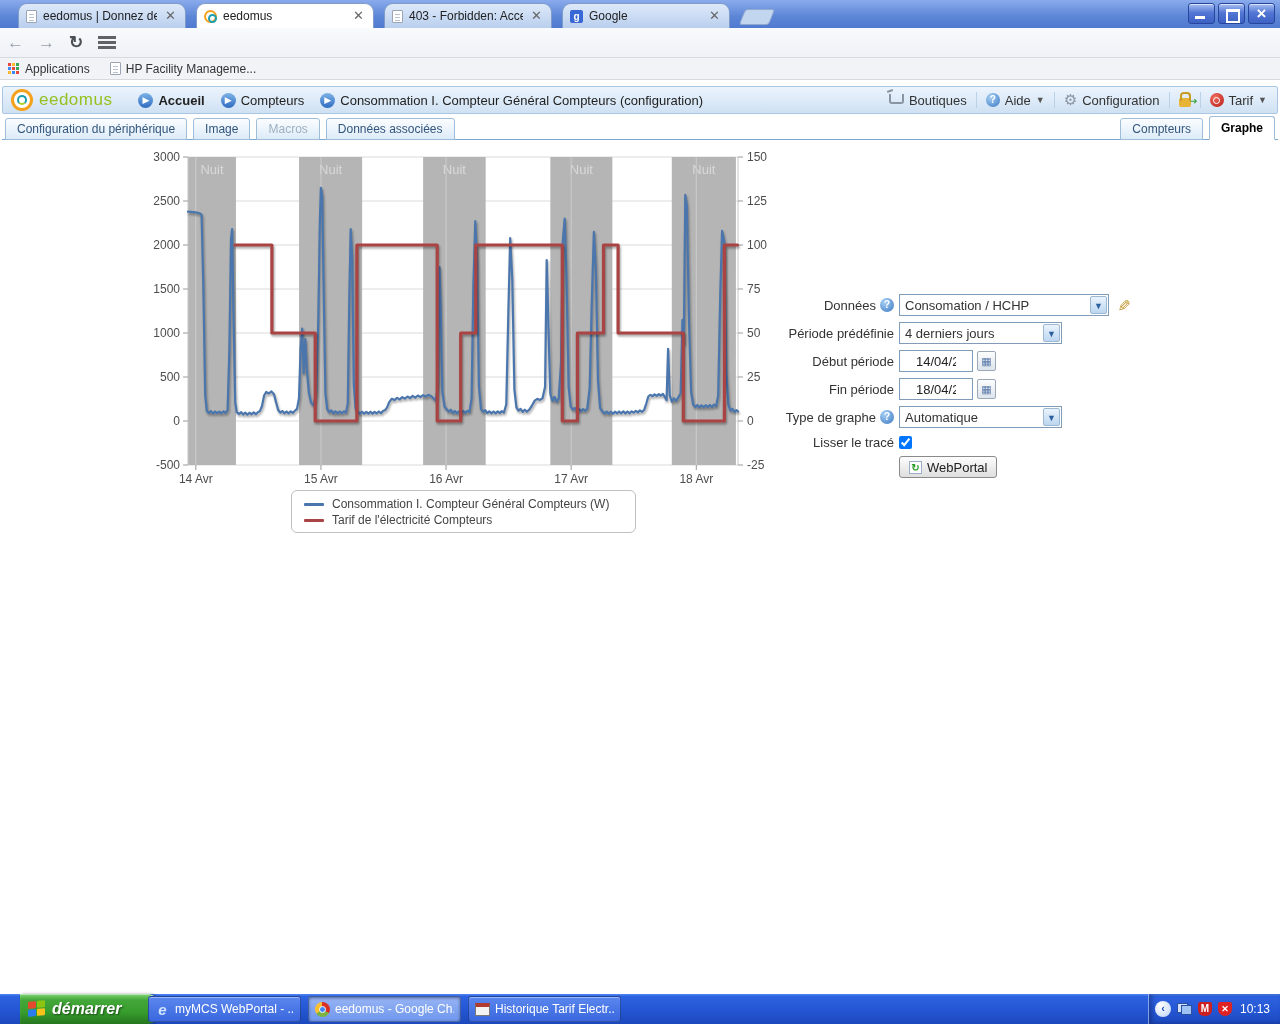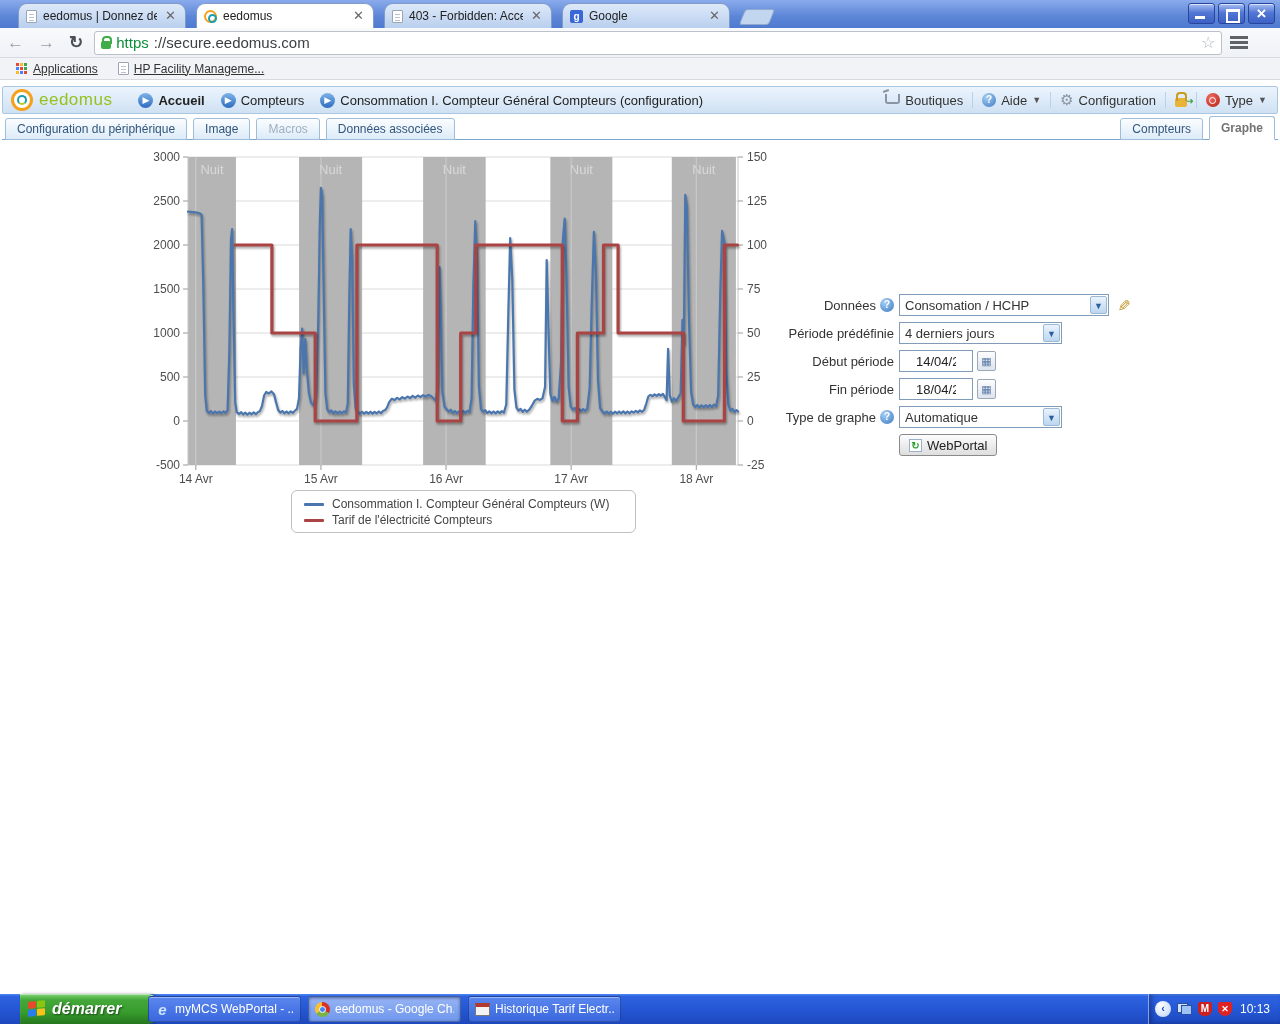--- a/index.html
+++ b/index.html
@@ -42,21 +42,21 @@
   .lock-icon { width:10px; height:8px; background:#3fae49; border-radius:2px; position:relative; margin-top:4px; flex:none; }
   .lock-icon::before { content:""; position:absolute; left:1px; top:-5px; width:6px; height:6px; border:2px solid #3fae49; border-bottom:none; border-radius:4px 4px 0 0; }
   .url-scheme { color:#0b8f3a; font-size:15px; }
   .url-rest { color:#3c4043; font-size:15px; }
   .omni-star { margin-left:auto; color:#aeb4bc; font-size:16px; }
   .menu-icon { margin-left:8px; margin-right:8px; width:18px; height:13px;
     border-top:3px solid #5f6368; border-bottom:3px solid #5f6368; position:relative; }
   .menu-icon::after { content:""; position:absolute; left:0; right:0; top:2px; height:3px; background:#5f6368; }
 
   #bookmarksbar { position:absolute; top:58px; left:0; right:0; height:22px; background:#f1f3f6;
-    border-bottom:1px solid #d6dade; display:flex; align-items:center; gap:20px; padding-left:16px; font-size:12px; color:#333;text-decoration:underline; }
+    border-bottom:1px solid #d6dade; display:flex; align-items:center; gap:20px; padding-left:8px; font-size:12px; color:#333; }
   .bm-item { display:flex; align-items:center; gap:5px; }
   .apps-grid { width:12px; height:12px; display:grid; grid-template-columns:repeat(3,3px); grid-template-rows:repeat(3,3px); gap:1px; }
   .apps-grid i { background:#9aa0a6; }
   .apps-grid i:nth-child(1){background:#e8453c}.apps-grid i:nth-child(2){background:#f9bb2d}
   .apps-grid i:nth-child(3){background:#3aa757}.apps-grid i:nth-child(4){background:#4285f4}
   .apps-grid i:nth-child(5){background:#e8453c}.apps-grid i:nth-child(6){background:#3aa757}
   .apps-grid i:nth-child(7){background:#f9bb2d}.apps-grid i:nth-child(8){background:#4285f4}
   .apps-grid i:nth-child(9){background:#e8453c}
 
   
@@ -86,21 +86,21 @@
   .gold-lock::after { content:"\279C"; position:absolute; right:-7px; top:-2px; color:#3da33d; font-size:9px; }
   .power-icon { width:14px; height:14px; border-radius:50%; background:radial-gradient(circle at 35% 30%, #f06a5f, #b51f15); position:relative; flex:none; }
   .power-icon::after { content:""; position:absolute; left:3.5px; top:3.5px; width:5px; height:5px; border:1.5px solid #fff; border-radius:50%; }
 
   #device-tabs { position:absolute; top:34px; left:2px; right:2px; height:26px; border-bottom:1px solid #7ca7cf; display:flex; align-items:flex-end; }
   .dtab { height:22px; margin:0 3px -1px 3px; padding:0 11px; display:flex; align-items:center;
     border:1px solid #9ebdd8; border-radius:3px 3px 0 0; background:linear-gradient(#fbfdff,#dcebf8);
     font-size:12px; color:#33567c; }
   .dtab.disabled { color:#9fb0c0; }
   .dtab.right-first { margin-left:auto; }
-  .dtab.activeview { background:#fff; border-bottom:1px solid #fff; font-weight:bold; color:#737373; height:24px; }
+  .dtab.activeview { background:#fff; border-bottom:1px solid #fff; font-weight:bold; color:#000000; height:24px; }
 
   
   #chart-svg { position:absolute; top:65px; left:140px; }
   #legend { position:absolute; top:410px; left:291px; width:345px; height:43px; background:#fff;
     border:1px solid #c0c0c0; border-radius:6px; padding:5px 12px; font-size:12px; color:#444; }
   .legend-row { display:flex; align-items:center; gap:8px; height:16px; }
   .swatch { width:20px; height:3px; border-radius:1px; flex:none; }
 
   
   #graph-form { position:absolute; top:214px; left:780px; width:372px; font-size:13px; color:#333; }
@@ -191,26 +191,20 @@
       <div class="winbtn minimize"></div>
       <div class="winbtn restore"></div>
       <div class="winbtn close"></div>
     </div>
   </div>
 
   <div id="toolbar">
     <span class="navbtn">←</span>
     <span class="navbtn">→</span>
     <span class="navbtn reload">↻</span>
-    <div id="omnibox">
-      <span class="lock-icon"></span>
-      <span class="url-scheme">https</span>
-      <span class="url-rest">://secure.eedomus.com</span>
-      <span class="omni-star">☆</span>
-    </div>
     <span class="menu-icon"></span>
   </div>
 
   <div id="bookmarksbar">
     <div class="bm-item">
       <span class="apps-grid">
           <i></i>
           <i></i>
           <i></i>
           <i></i>
@@ -261,21 +255,21 @@
         <span class="hm-divider"></span>
         <div class="hm-item">
           <span class="gear-icon">⚙</span>
           <span>Configuration</span>
         </div>
         <span class="hm-divider"></span>
         <span class="gold-lock"></span>
         <span class="hm-divider"></span>
         <div class="hm-item">
           <span class="power-icon"></span>
-          <span>Type</span>
+          <span>Tarif</span>
           <span class="caret">▼</span>
         </div>
       </div>
     </div>
 
     <div id="device-tabs">
       <div class="dtab">
           <span>Configuration du périphérique</span>
         </div>
       <div class="dtab">
@@ -426,20 +420,28 @@
           <span>Type de graphe</span>
           <span class="help-icon">?</span>
         </div>
         <div class="form-ctrl">
           <div class="xp-select" style="width:163px">
             <span class="sel-text">Automatique</span>
             <span class="sel-arrow">▼</span>
           </div>
         </div>
       </div>
+      <div class="form-row" style="height:16px">
+        <div class="form-label">
+            <span>Lisser le tracé</span>
+          </div>
+        <div class="form-ctrl">
+          <input type="checkbox" class="xp-checkbox" checked="true" style="">
+        </div>
+      </div>
       <div class="form-row">
         <div class="form-label"></div>
         <div class="form-ctrl">
           <div class="xp-button">
             <span class="refresh-icon">↻</span>
             <span>WebPortal</span>
           </div>
         </div>
       </div>
     </div>

